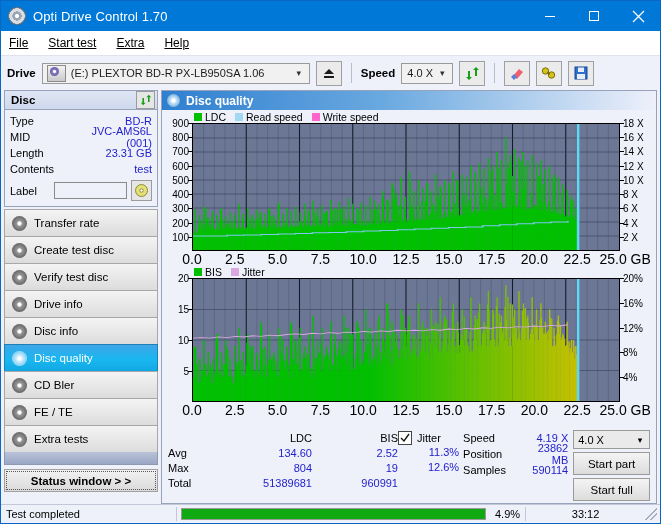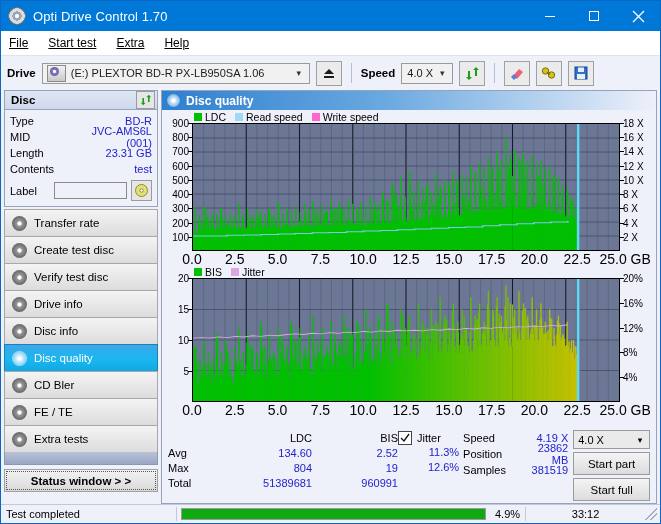--- a/index.html
+++ b/index.html
@@ -1654,21 +1654,21 @@
           <div class="sp-row">
             <span class="sp-lbl">Speed</span>
             <span class="sp-val">4.19 X</span>
           </div>
           <div class="sp-row">
             <span class="sp-lbl">Position</span>
             <span class="sp-val">23862 MB</span>
           </div>
           <div class="sp-row">
             <span class="sp-lbl">Samples</span>
-            <span class="sp-val">381519</span>
+            <span class="sp-val">590114</span>
           </div>
         </div>
 
         <div class="btn-block">
           <div class="sel-combo">
             <span class="cap">4.0 X</span>
             <span class="arrow">▾</span>
           </div>
           <div class="btn-std">Start part</div>
           <div class="btn-std">Start full</div>

